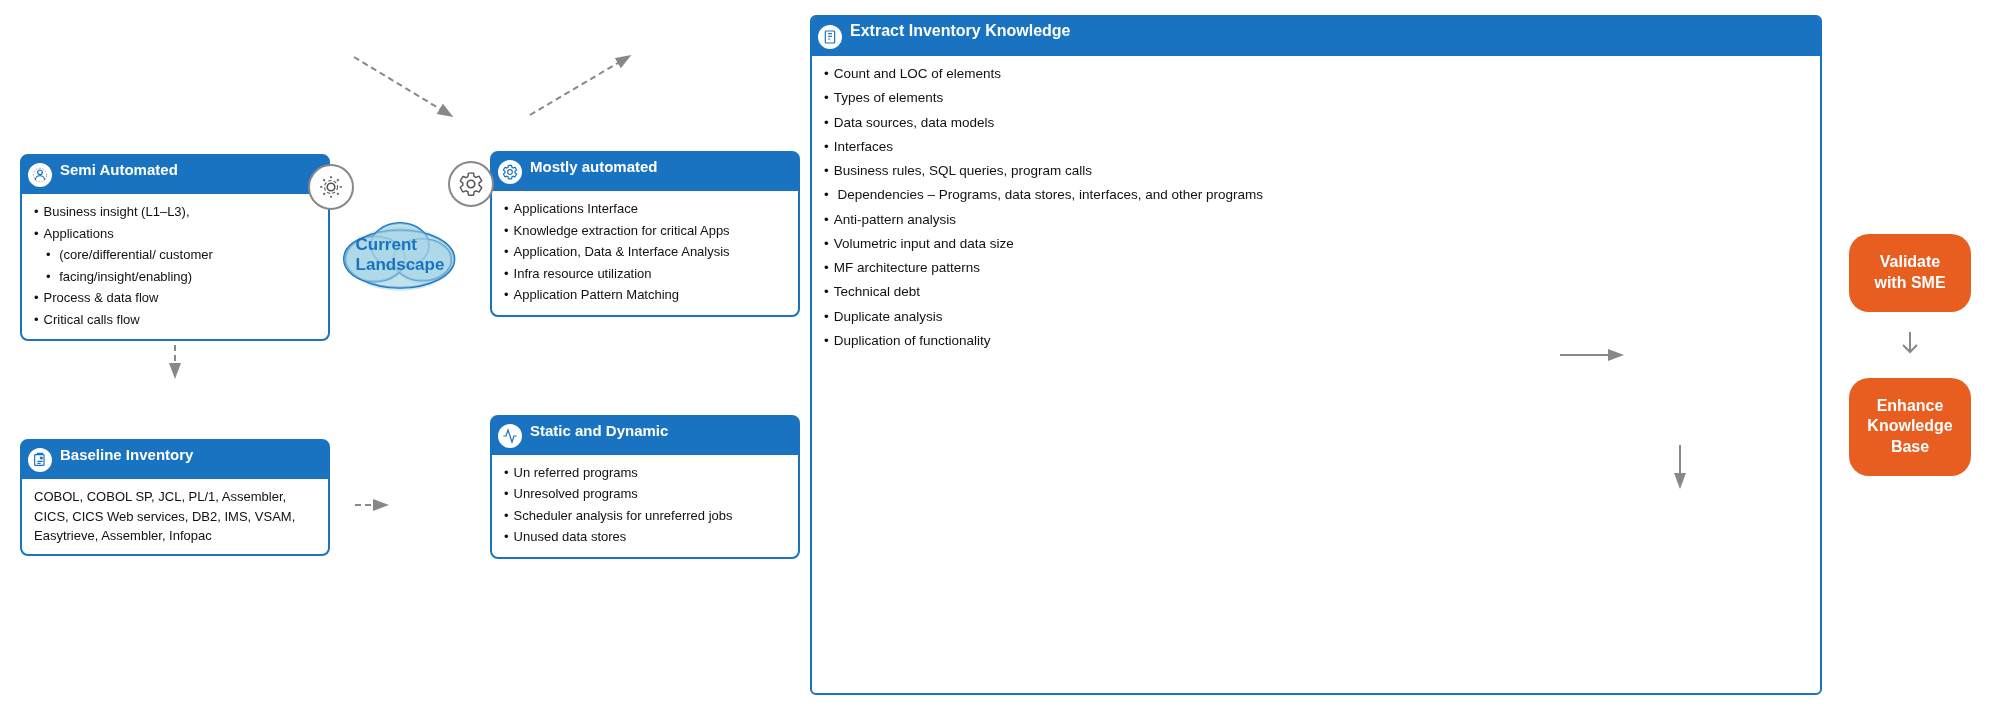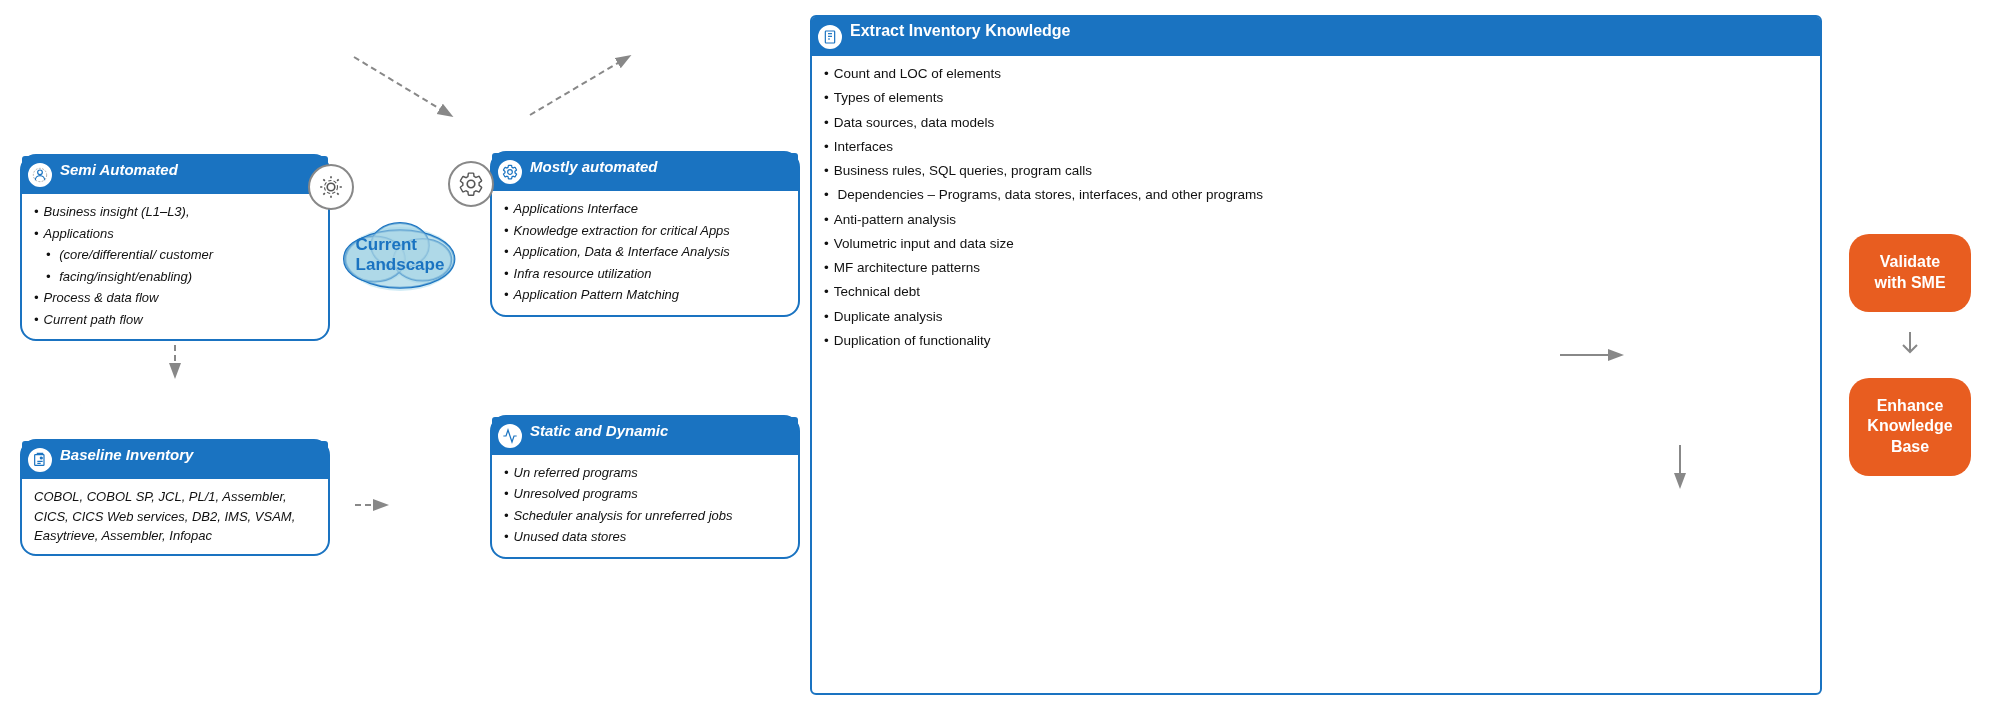--- a/index.html
+++ b/index.html
@@ -58,24 +58,23 @@
       justify-content: center;
       gap: 18px;
       width: 140px;
       flex-shrink: 0;
       margin-left: 18px;
     }
 
     
     .box {
       border: 2px solid #1a73c1;
-      border-radius: 16px;
+      border-radius: 8px;
       background: #fff;
       position: relative;
-      font-style: italic;
     }
     .box-header {
       background: #1a73c1;
       color: #fff;
       font-size: 15px;
       font-weight: bold;
       padding: 5px 10px 16px 38px;
       border-radius: 3px 3px 0 0;
       position: relative;
       min-height: 32px;
@@ -257,21 +256,21 @@
           </div>
           <span>Semi Automated</span>
         </div>
         <div class="box-body">
           <ul>
             <li>Business insight (L1–L3),</li>
             <li>Applications</li>
             <li style="list-style:none; padding-left:12px;"> (core/differential/ customer</li>
             <li style="list-style:none; padding-left:12px;"> facing/insight/enabling)</li>
             <li>Process &amp; data flow</li>
-            <li>Current path  flow</li>
+            <li>Critical calls  flow</li>
           </ul>
         </div>
       </div>
 
       <div class="box" style="margin-top:80px;">
         <div class="box-header">
           <div class="box-header-icon">
             <svg viewBox="0 0 24 24" fill="none" stroke="#1a73c1" stroke-width="1.8" width="16" height="16">
               <rect x="4" y="4" width="14" height="16" rx="1"></rect>
               <path d="M8 4V2h8v2"></path>

